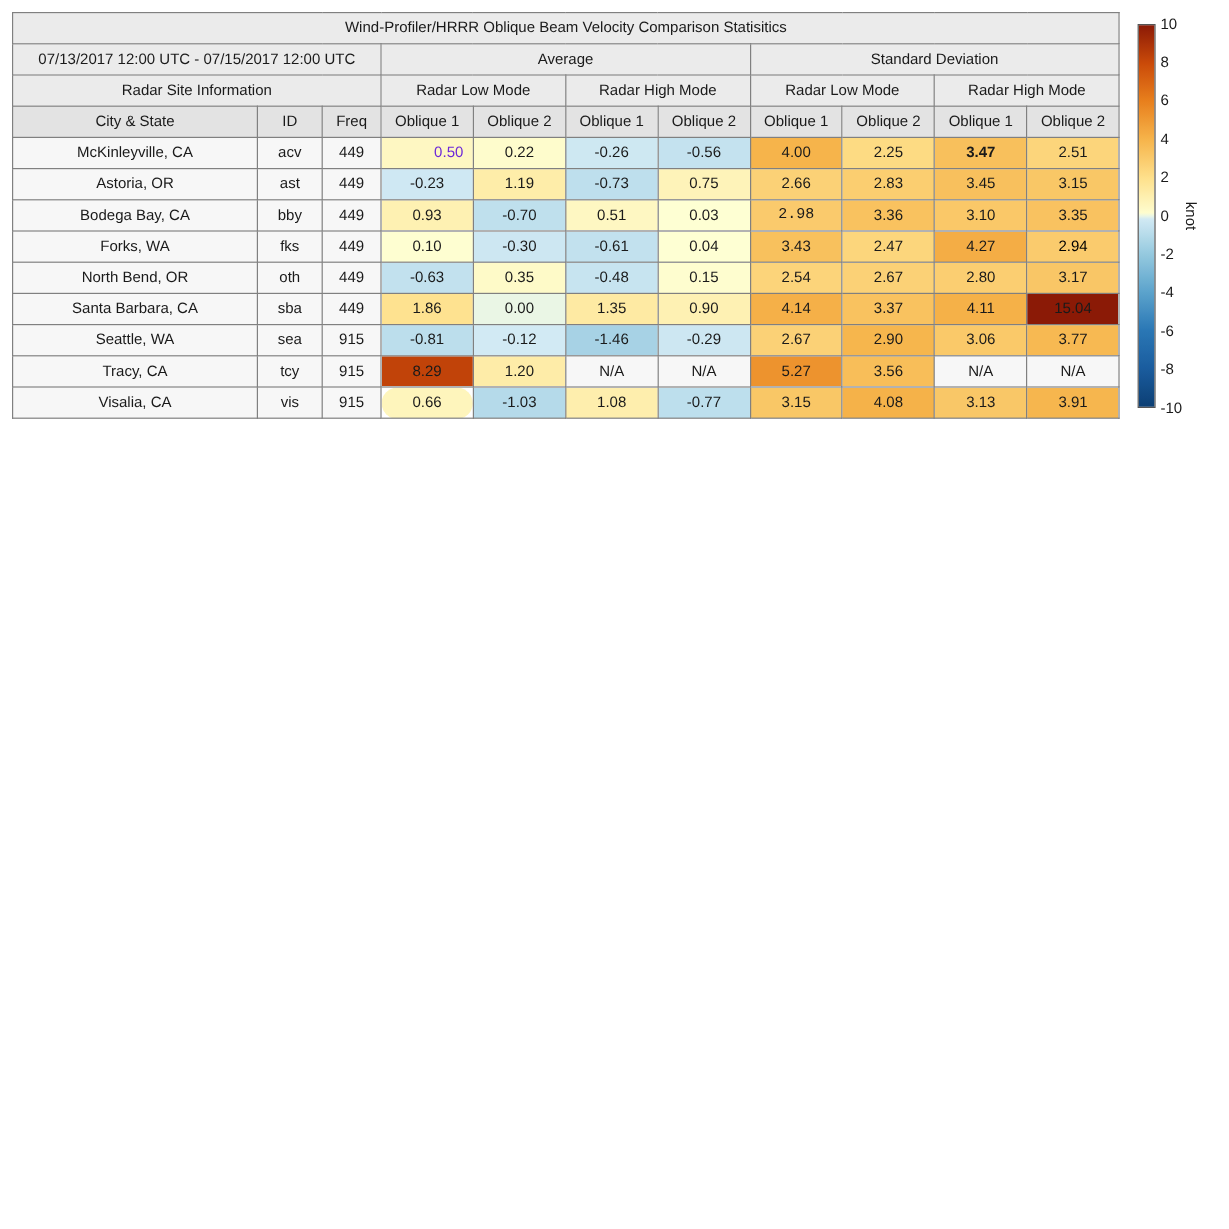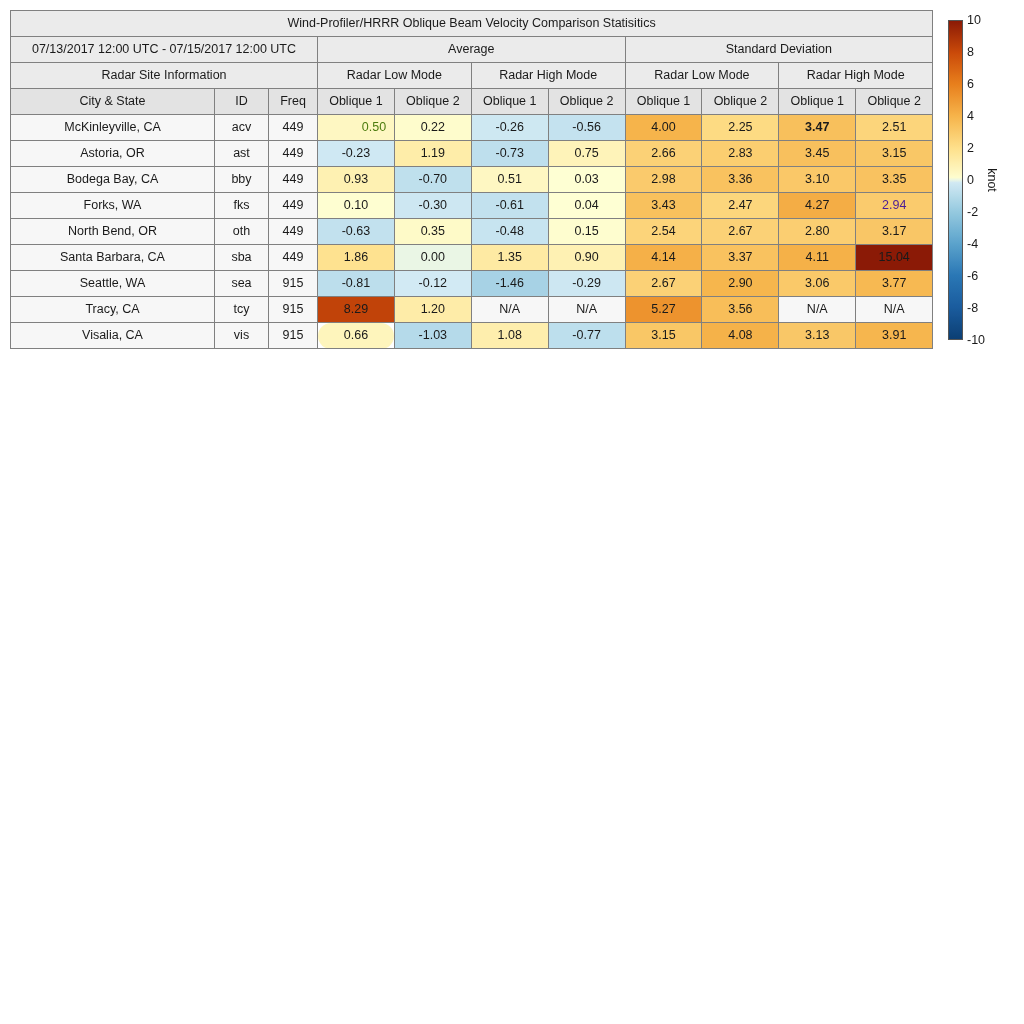--- a/index.html
+++ b/index.html
@@ -136,21 +136,21 @@
         <th class="hdr-col">Oblique 2</th>
         <th class="hdr-col">Oblique 1</th>
         <th class="hdr-col">Oblique 2</th>
       </tr>
     </thead>
     <tbody id="table-body">
         <tr>
           <td class="cell-site">McKinleyville, CA</td>
           <td class="cell-site">acv</td>
           <td class="cell-site">449</td>
-          <td style="background: rgb(254, 247, 194); color: #4d7c0f; padding-left: 36px;">0.50</td>
+          <td style="background: rgb(254, 247, 194); color: #6d28d9; padding-left: 36px;">0.50</td>
           <td style="background: rgb(254, 252, 204); color: rgb(26, 26, 26);">0.22</td>
           <td style="background: rgb(206, 232, 242); color: rgb(26, 26, 26);">-0.26</td>
           <td style="background: rgb(196, 226, 239); color: rgb(26, 26, 26);">-0.56</td>
           <td style="background: rgb(246, 180, 75); color: rgb(26, 26, 26);">4.00</td>
           <td style="background: rgb(253, 219, 131); color: rgb(26, 26, 26);">2.25</td>
           <td style="background: rgb(248, 192, 92); color: rgb(26, 26, 26); font-weight: bold;">3.47</td>
           <td style="background: rgb(252, 213, 123); color: rgb(26, 26, 26);">2.51</td>
         </tr>
         <tr>
           <td class="cell-site">Astoria, OR</td>
@@ -166,37 +166,37 @@
           <td style="background: rgb(249, 199, 102); color: rgb(26, 26, 26);">3.15</td>
         </tr>
         <tr>
           <td class="cell-site">Bodega Bay, CA</td>
           <td class="cell-site">bby</td>
           <td class="cell-site">449</td>
           <td style="background: rgb(254, 241, 178); color: rgb(26, 26, 26);">0.93</td>
           <td style="background: rgb(191, 224, 237); color: rgb(26, 26, 26);">-0.70</td>
           <td style="background: rgb(254, 247, 194); color: rgb(26, 26, 26);">0.51</td>
           <td style="background: rgb(254, 255, 211); color: rgb(26, 26, 26);">0.03</td>
-          <td style="background: rgb(250, 202, 108); color: rgb(26, 26, 26);">2.98</td>
+          <td style="background: rgb(250, 202, 108); color: rgb(26, 26, 26); font-family: Liberation Mono, monospace;">2.98</td>
           <td style="background: rgb(249, 194, 95); color: rgb(26, 26, 26);">3.36</td>
           <td style="background: rgb(250, 200, 104); color: rgb(26, 26, 26);">3.10</td>
           <td style="background: rgb(249, 194, 96); color: rgb(26, 26, 26);">3.35</td>
         </tr>
         <tr>
           <td class="cell-site">Forks, WA</td>
           <td class="cell-site">fks</td>
           <td class="cell-site">449</td>
           <td style="background: rgb(254, 254, 209); color: rgb(26, 26, 26);">0.10</td>
           <td style="background: rgb(205, 231, 242); color: rgb(26, 26, 26);">-0.30</td>
           <td style="background: rgb(194, 225, 238); color: rgb(26, 26, 26);">-0.61</td>
           <td style="background: rgb(254, 255, 211); color: rgb(26, 26, 26);">0.04</td>
           <td style="background: rgb(248, 193, 93); color: rgb(26, 26, 26);">3.43</td>
           <td style="background: rgb(252, 214, 124); color: rgb(26, 26, 26);">2.47</td>
           <td style="background: rgb(244, 173, 69); color: rgb(26, 26, 26);">4.27</td>
-          <td style="background: rgb(250, 203, 109); color: #4c1d95;">2.94</td>
+          <td style="background: rgb(250, 203, 109); color: #000000;">2.94</td>
         </tr>
         <tr>
           <td class="cell-site">North Bend, OR</td>
           <td class="cell-site">oth</td>
           <td class="cell-site">449</td>
           <td style="background: rgb(194, 225, 238); color: rgb(26, 26, 26);">-0.63</td>
           <td style="background: rgb(254, 250, 200); color: rgb(26, 26, 26);">0.35</td>
           <td style="background: rgb(199, 228, 240); color: rgb(26, 26, 26);">-0.48</td>
           <td style="background: rgb(254, 253, 207); color: rgb(26, 26, 26);">0.15</td>
           <td style="background: rgb(252, 212, 122); color: rgb(26, 26, 26);">2.54</td>

